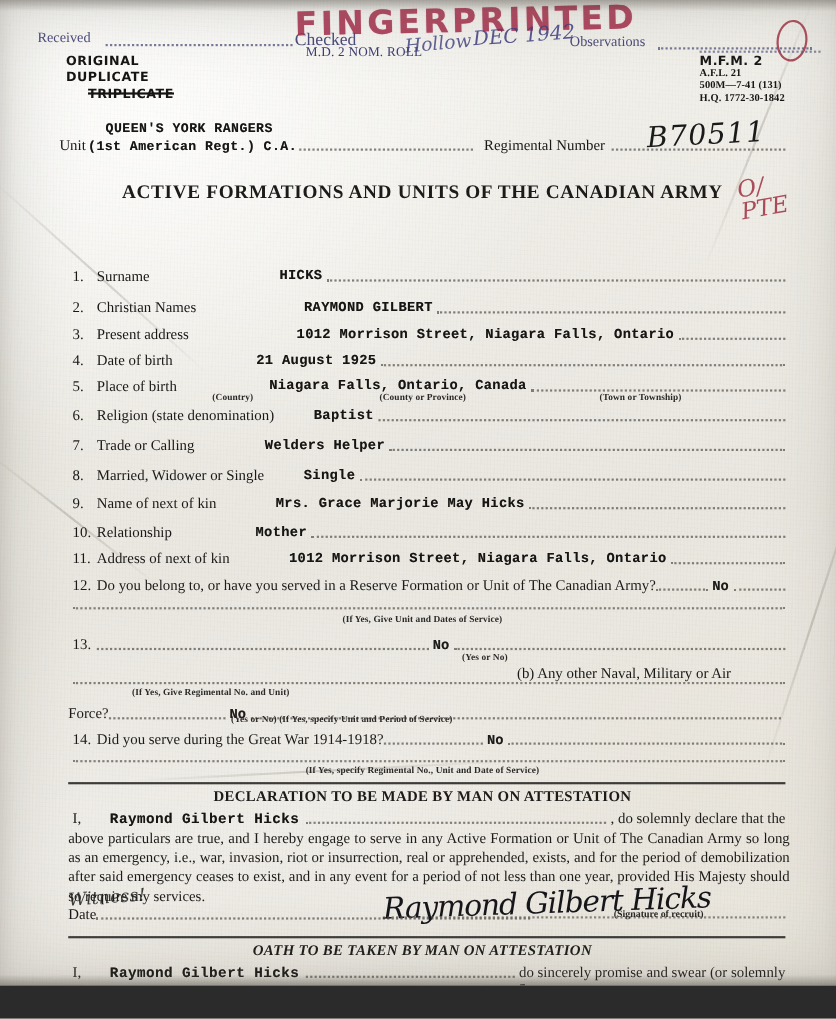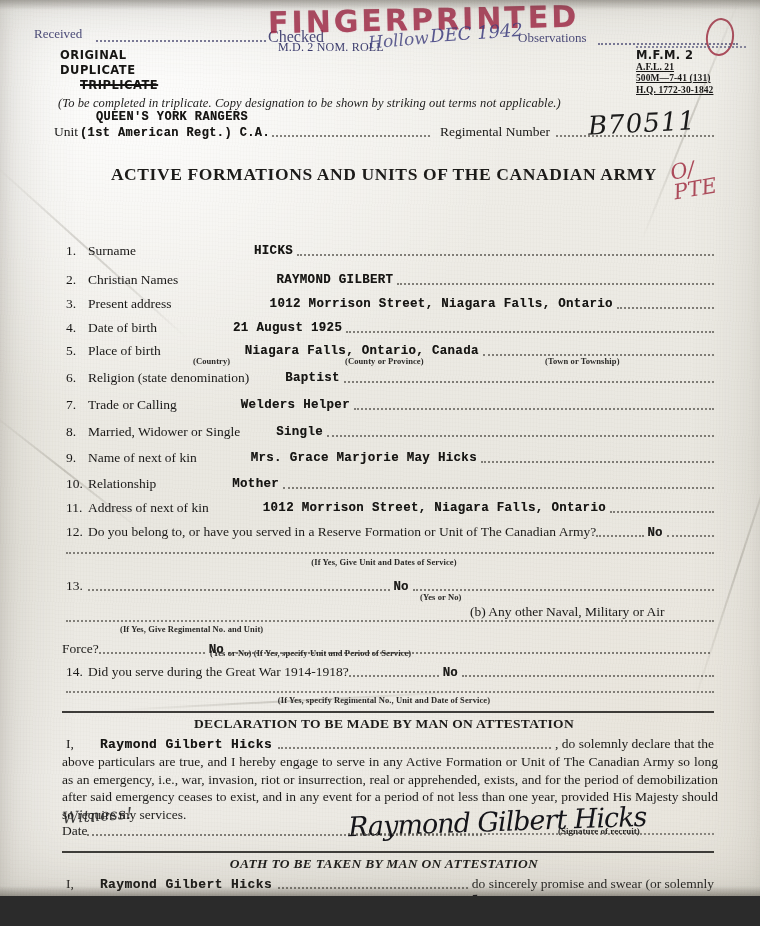--- a/index.html
+++ b/index.html
@@ -171,21 +171,21 @@
     text-align: left;
     line-height: 11.5px;
     color: #181716;
   }
   .form-code .fc-main {
     font-family: "DejaVu Sans", sans-serif;
     font-size: 11.5px; font-weight: bold; letter-spacing: .4px;
   }
   .form-code .fc-sub {
     font-family: "Liberation Serif", serif;
-    font-size: 9.5px; font-weight: bold; letter-spacing: .1px; text-decoration: underline;
+    font-size: 9.5px; font-weight: bold; letter-spacing: .1px;
   }
   .form-code .fc-rule {
     width: 110px; height: 0;
     border-top: 2px dotted #5a5a80;
     opacity: .7; margin-bottom: 2px;
   }
 
   .note-triplicate {
     left: 58px; top: 96px;
     font-size: 12.5px;
@@ -416,21 +416,20 @@
     </div>
 
     <div class="abs form-code">
       <div class="fc-rule"></div>
       <div class="fc-main">M.F.M. 2</div>
       <div class="fc-sub">A.F.L. 21</div>
       <div class="fc-sub">500M—7-41 (131)</div>
       <div class="fc-sub">H.Q. 1772-30-1842</div>
     </div>
 
-    <div class="abs note-triplicate">(To be completed in triplicate.  Copy designation to be shown by striking out terms not applicable.)</div>
 
     <div class="abs unit-typed typed">QUEEN'S YORK RANGERS</div>
     <div class="abs unit-row printed">
       <span class="lbl">Unit</span>
       <span class="typed-inline typed">(1st American Regt.) C.A.</span>
       <span class="dots"></span>
       <span class="regno-lbl">Regimental Number</span>
       <span class="dots"></span>
     </div>
     <div class="abs ink-regno">B70511</div>

